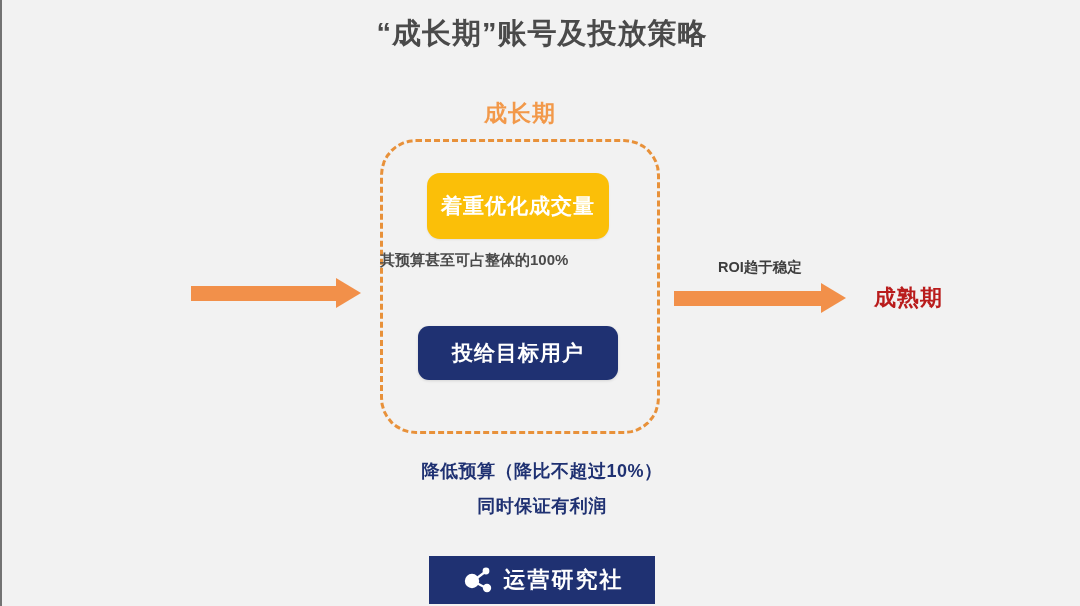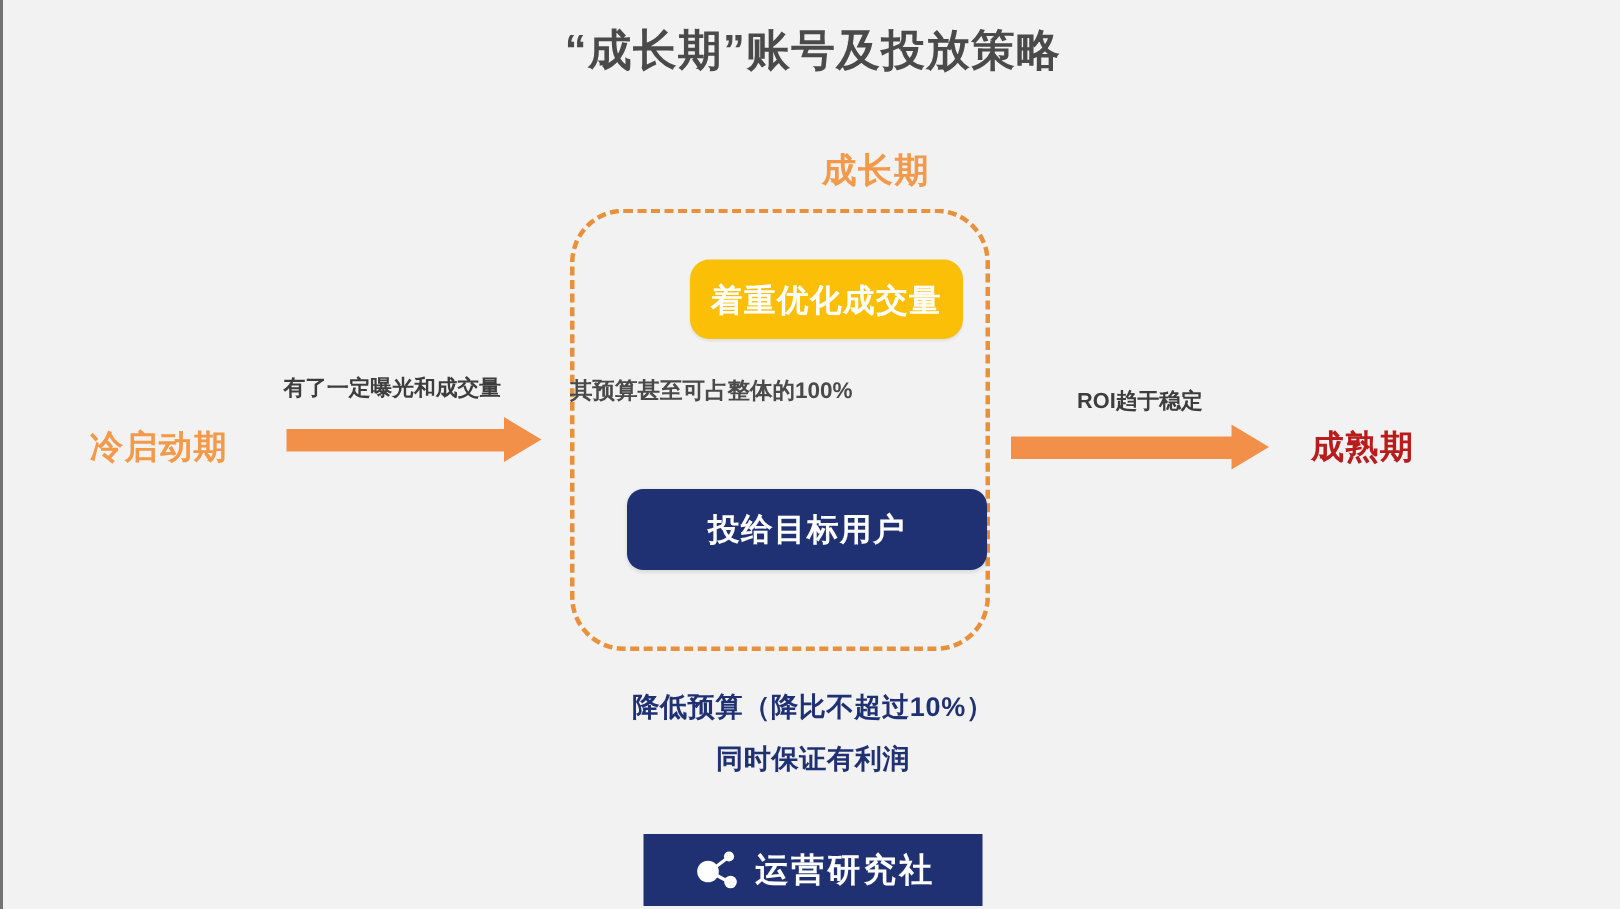--- a/index.html
+++ b/index.html
@@ -37,21 +37,21 @@
     letter-spacing: 1px;
     white-space: nowrap;
   }
 
   
   .stage-label-center {
     position: absolute;
     left: 418px;
     top: 98px;
     width: 200px;
-    text-align: right;
+    text-align: center;
     font-size: 23px;
     font-weight: bold;
     color: #f2994a;
     letter-spacing: 1px;
   }
 
   
   .dashed-box {
     position: absolute;
     left: 378px;
@@ -63,54 +63,53 @@
     box-sizing: border-box;
     background: transparent;
   }
 
   
   .btn-yellow {
     position: absolute;
     left: 425px;
     top: 173px;
     width: 182px;
-    height: 53px;
+    height: 66px;
     background: #fbbf08;
     border-radius: 13px;
     box-sizing: border-box;
     display: flex;
     align-items: center;
     justify-content: center;
     color: #ffffff;
     font-size: 21px;
     font-weight: bold;
     letter-spacing: 1px;
     box-shadow: 0 1px 2px rgba(0,0,0,0.08);
-    margin-left: 33px;
   }
 
   
   .mid-note {
     position: absolute;
     left: 378px;
     top: 251px;
     width: 280px;
     text-align: left;
     font-size: 15px;
     font-weight: bold;
     color: #4a4a4a;
     white-space: nowrap;
   }
 
   
   .btn-navy {
     position: absolute;
     left: 416px;
     top: 326px;
-    width: 240px;
+    width: 200px;
     height: 54px;
     background: #1f3172;
     border-radius: 11px;
     box-sizing: border-box;
     display: flex;
     align-items: center;
     justify-content: center;
     color: #ffffff;
     font-size: 21px;
     font-weight: bold;
@@ -226,25 +225,23 @@
   <div class="stage-label-center">成长期</div>
 
   <div class="dashed-box"></div>
 
   <div class="btn-yellow">着重优化成交量</div>
 
   <div class="mid-note">其预算甚至可占整体的100%</div>
 
   <div class="btn-navy">投给目标用户</div>
 
-  <div class="stage-left">冷启动期</div>
 
   <div class="stage-right">成熟期</div>
 
-  <div class="arrow-label left-lbl">有了一定曝光和成交量</div>
 
   <div class="arrow arrow-left">
     <div class="shaft"></div>
     <div class="head"></div>
   </div>
 
   <div class="arrow-label right-lbl">ROI趋于稳定</div>
 
   <div class="arrow arrow-right">
     <div class="shaft"></div>

